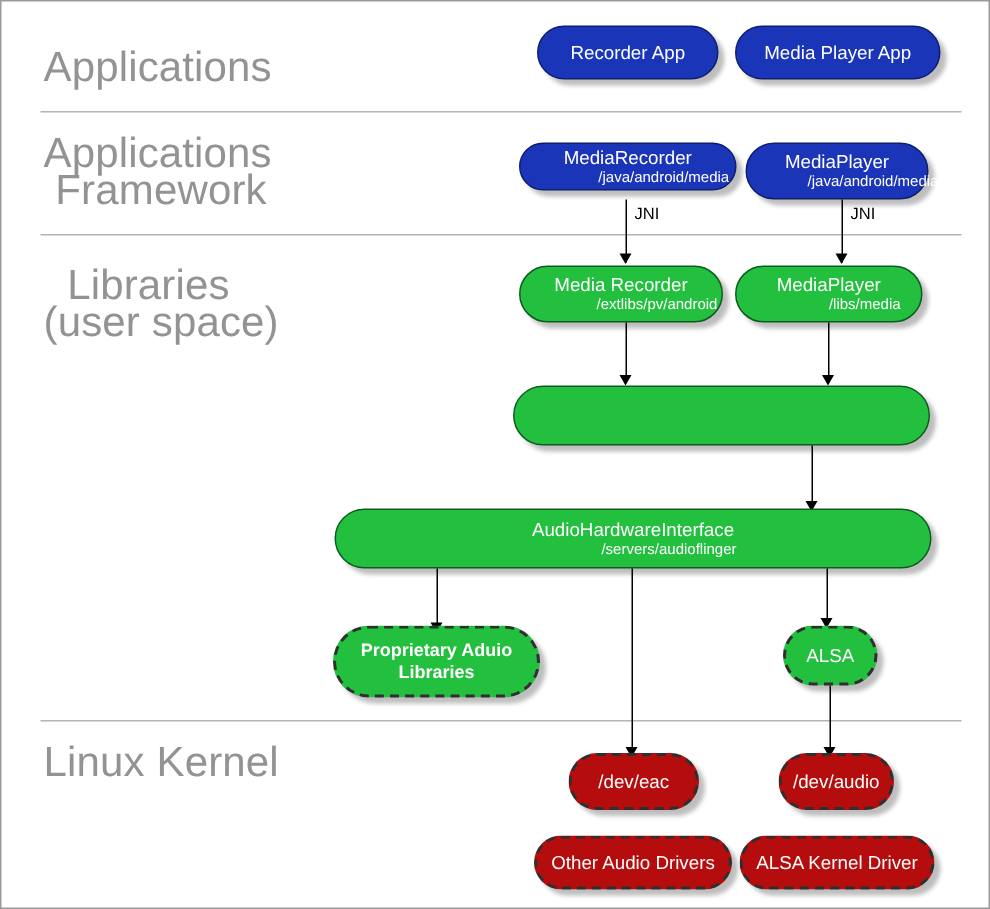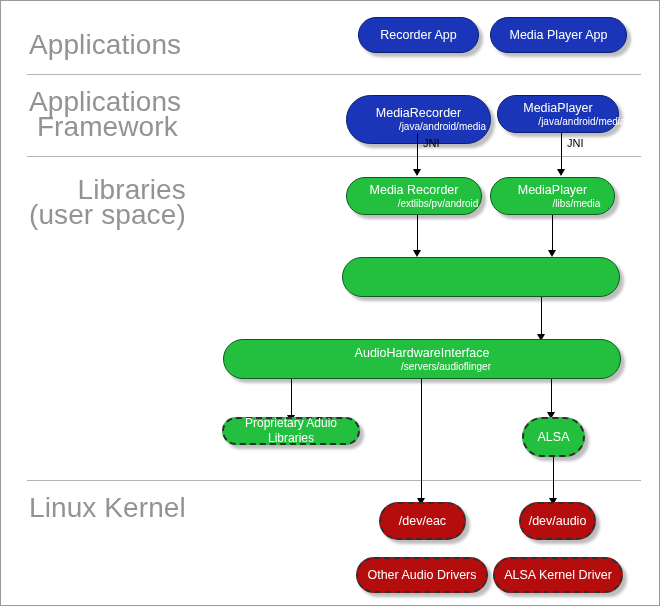--- a/index.html
+++ b/index.html
@@ -109,33 +109,33 @@
 
 <div id="canvas">
 
   <div class="divider" style="top:73px;"></div>
   <div class="divider" style="top:155px;"></div>
   <div class="divider" style="top:479px;"></div>
 
   <div class="layer-label" style="left:28px; top:31px;">Applications</div>
   <div class="layer-label" style="left:28px; top:88px;">Applications
  Framework</div>
-  <div class="layer-label" style="left:28px; top:176px;text-align:right;">  Libraries
+  <div class="layer-label" style="left:28px; top:176px;">  Libraries
 (user space)</div>
   <div class="layer-label" style="left:28px; top:494px;">Linux Kernel</div>
 
   <div class="node blue" style="left:489px; top:16px; width:137px; height:36px;">
     <div class="title">Media Player App</div>
   </div>
 
   <div class="node blue" style="left:357px; top:16px; width:121px; height:36px;">
     <div class="title">Recorder App</div>
   </div>
 
-  <div class="node blue" style="left:345px; top:94px; width:145px; height:49px;">
+  <div class="node blue" style="left:345px; top:94px; width:145px; height:32px;">
     <div class="title">MediaRecorder</div>
     <div class="sub">/java/android/media</div>
   </div>
 
   <div class="node blue" style="left:496px; top:94px; width:122px; height:38px;">
     <div class="title">MediaPlayer</div>
     <div class="sub">/java/android/media</div>
   </div>
 
   <div class="vline" style="left:416px; top:132px; height:42px;"></div>
@@ -177,21 +177,21 @@
 
   <div class="vline" style="left:290px; top:378px; height:40px;"></div>
   <div class="arrowhead" style="left:286px; top:414px;"></div>
 
   <div class="vline" style="left:420px; top:378px; height:124px;"></div>
   <div class="arrowhead" style="left:416px; top:497px;"></div>
 
   <div class="vline" style="left:550px; top:378px; height:37px;"></div>
   <div class="arrowhead" style="left:546px; top:411px;"></div>
 
-  <div class="node green-dashed wrap two-line" style="left:221px; top:416px; width:138px; height:28px;">
+  <div class="node green-dashed wrap two-line" style="left:221px; top:416px; width:138px; height:48px;font-weight:bold;">
     <div class="title">Proprietary Aduio Libraries</div>
   </div>
 
   <div class="node green-dashed" style="left:521px; top:416px; width:63px; height:40px;">
     <div class="title">ALSA</div>
   </div>
 
   <div class="vline" style="left:552px; top:456px; height:46px;"></div>
   <div class="arrowhead" style="left:548px; top:497px;"></div>
 

